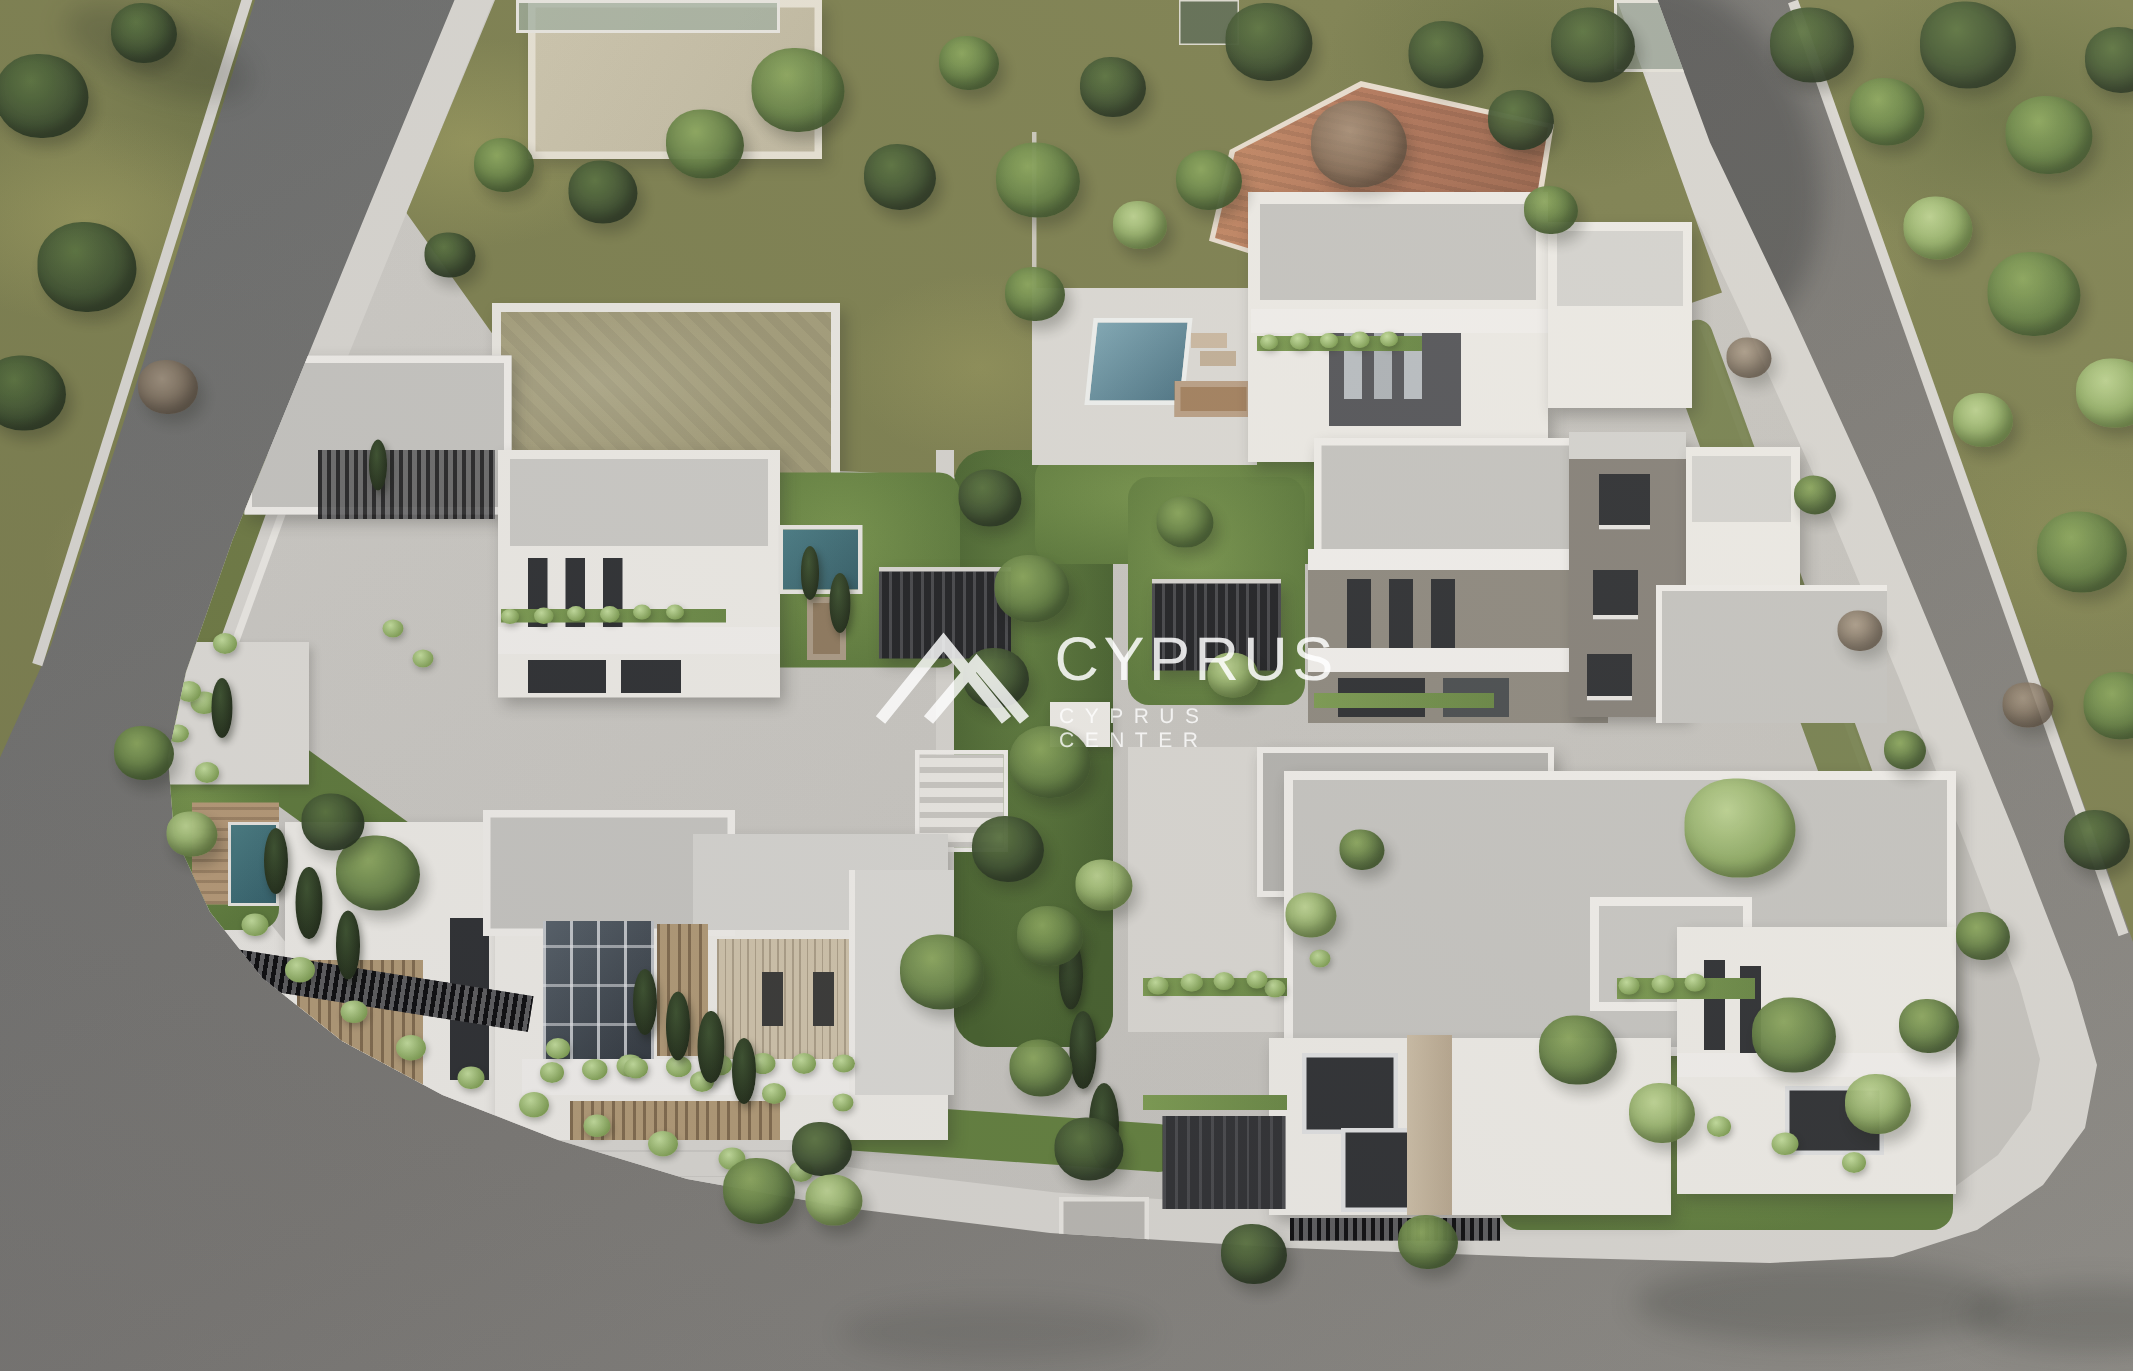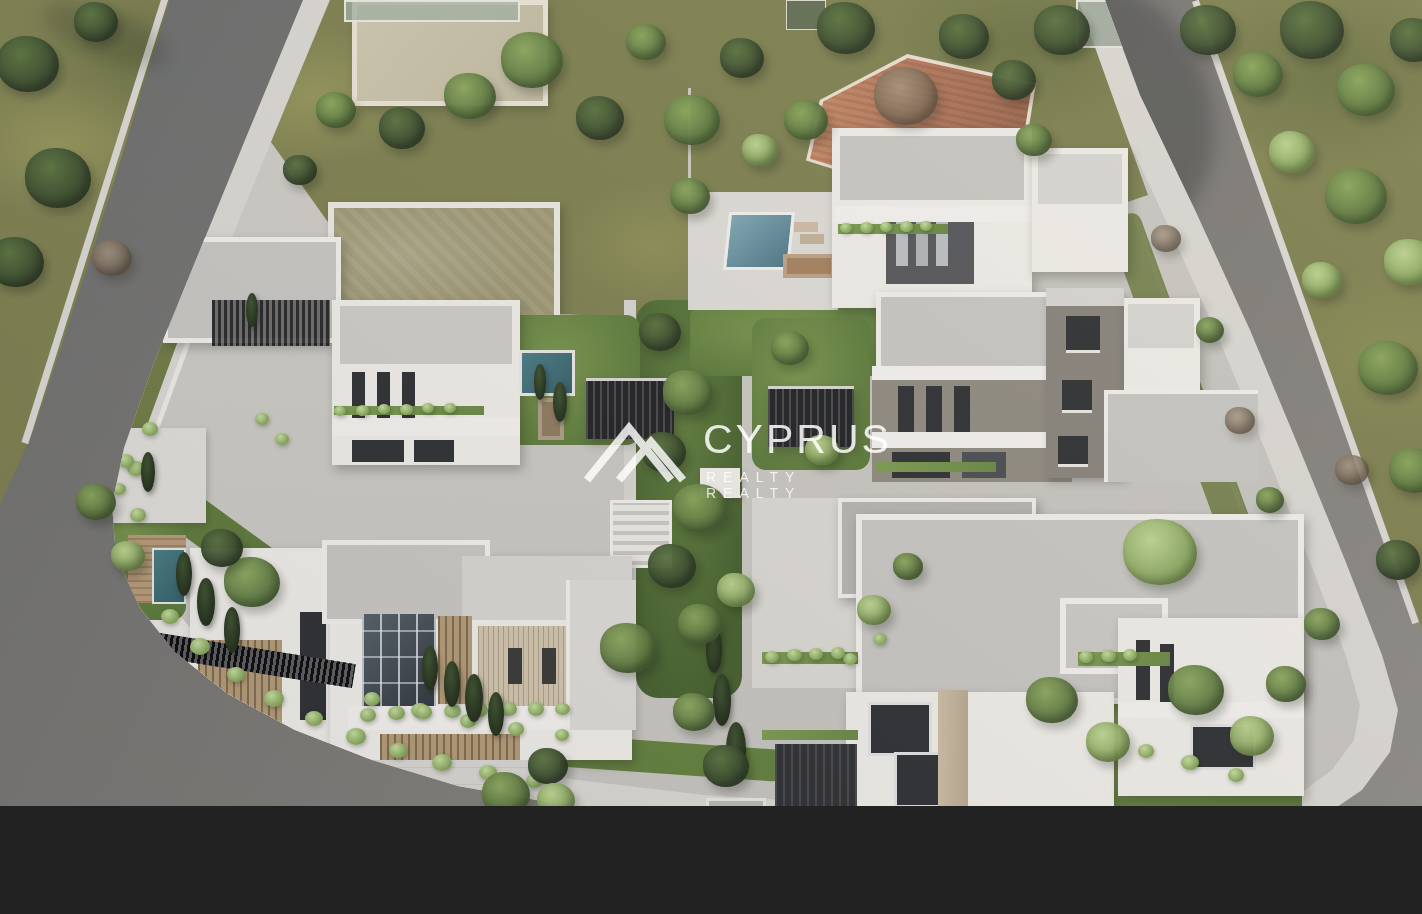--- a/index.html
+++ b/index.html
@@ -1,16 +1,16 @@
 <!DOCTYPE html>
 <html><head>
 <meta charset="utf-8">
 <style>
   html,body{margin:0;padding:0;background:#222;font-family:"Liberation Sans",sans-serif;}
-  #stage{position:relative;width:1422px;height:806px;overflow:hidden;
+  #stage{position:relative;width:1422px;height:914px;overflow:hidden;
     background:linear-gradient(150deg,#696b6b,#7c7a76 55%,#8d8b86);}
   .abs{position:absolute;}
   .sh{box-shadow:3px 5px 10px rgba(40,40,36,.30);}
   .white{background:#edebe6;}
   .band{background:#f1efec;}
   .roofG{background:#c6c5c1;}
   .roofL{background:#d5d4d0;}
   .roofD{background:#b4b3af;}
   .win{background:#2f3134;}
   .planter{background:linear-gradient(90deg,#7c9b52,#698745);}
@@ -344,16 +344,16 @@
     </div>
 
   <div id="light-overlay"></div>
 
   <div id="watermark">
     <svg width="118" height="68" viewBox="0 0 118 68" style="position:absolute;left:0;top:2px;opacity:.82;">
       <path d="M4 64 L46 12 L88 64" fill="none" stroke="#ffffff" stroke-width="8"></path>
       <path d="M36 64 L68 26 L100 64" fill="none" stroke="#ffffff" stroke-width="8"></path>
     </svg>
     <div id="wm-brand">CYPRUS</div>
-    <div id="wm-tagline">REALTY REALTY</div>
+    <div id="wm-tagline">CYPRUS CENTER</div>
   </div>
 
 </div>
 
 </body></html>

